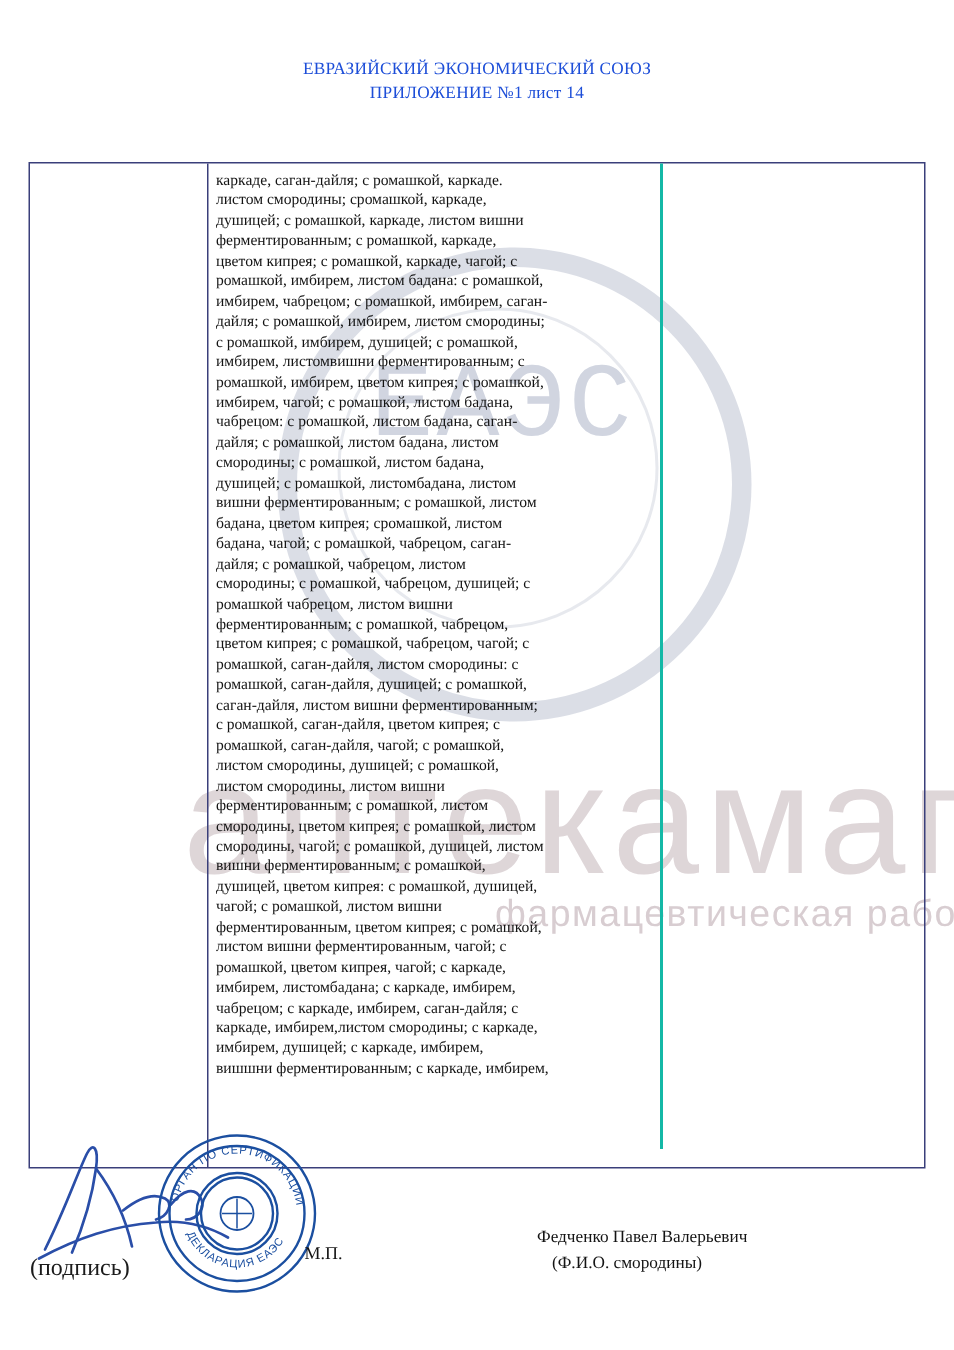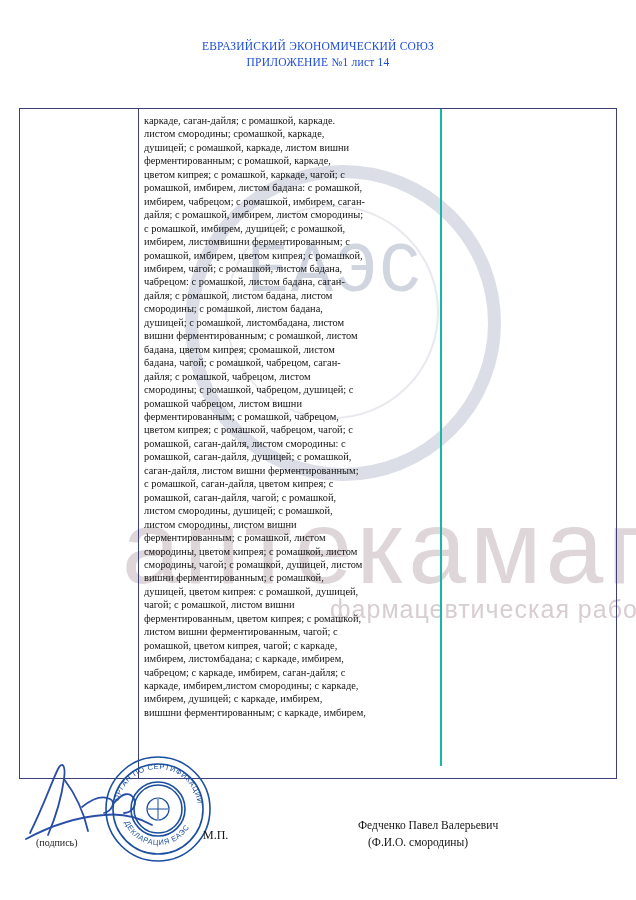--- a/index.html
+++ b/index.html
@@ -141,23 +141,23 @@
   
   .footer {
     position: absolute;
     left: 0;
     right: 0;
     top: 790px;
     height: 110px;
   }
   .sig-label {
     position: absolute;
-    left: 36px;
+    left: 20px;
     top: 47px;
-    font-size: 10px;
+    font-size: 16px;
     color: #1b1b1b;
   }
   .mp-label {
     position: absolute;
     left: 203px;
     top: 38px;
     font-size: 12px;
     color: #151515;
   }
   .name-label {

